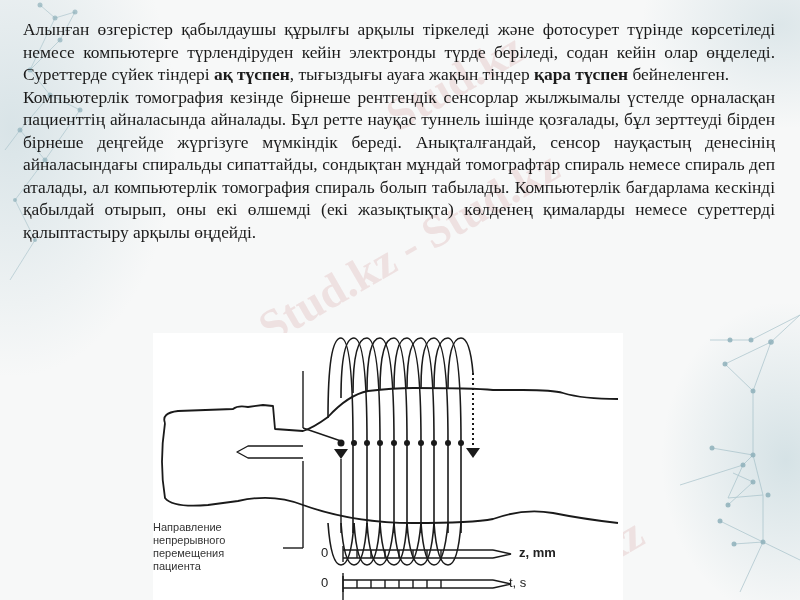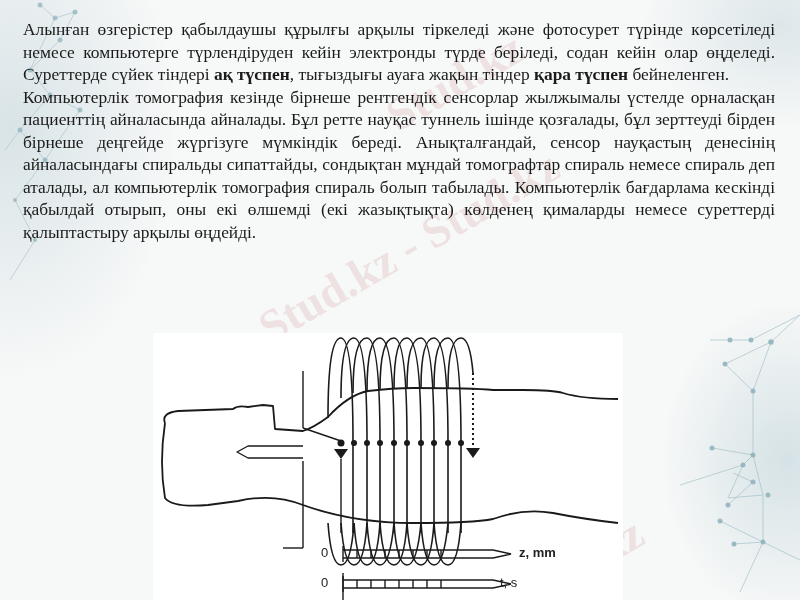--- a/index.html
+++ b/index.html
@@ -207,18 +207,24 @@
       <line x1="204" y1="247" x2="204" y2="255"></line>
         <line x1="218" y1="247" x2="218" y2="255"></line>
       <line x1="232" y1="247" x2="232" y2="255"></line>
         <line x1="246" y1="247" x2="246" y2="255"></line>
       <line x1="260" y1="247" x2="260" y2="255"></line>
         <line x1="274" y1="247" x2="274" y2="255"></line>
       <line x1="288" y1="247" x2="288" y2="255"></line>
     </g>
   </svg>
 
+  <div class="fig-label">
+    <div>Направление</div>
+    <div>непрерывного</div>
+    <div>перемещения</div>
+    <div>пациента</div>
+  </div>
 
   <span class="axis-label" style="left:168px;top:212px;">0</span>
   <span class="axis-label" style="left:366px;top:212px;font-weight:bold;">z, mm</span>
   <span class="axis-label" style="left:168px;top:242px;">0</span>
-  <span class="axis-label" style="left:347px;top:242px;">t, s</span>
+  <span class="axis-label" style="left:356px;top:242px;">t, s</span>
 </div>
 
 </body></html>

